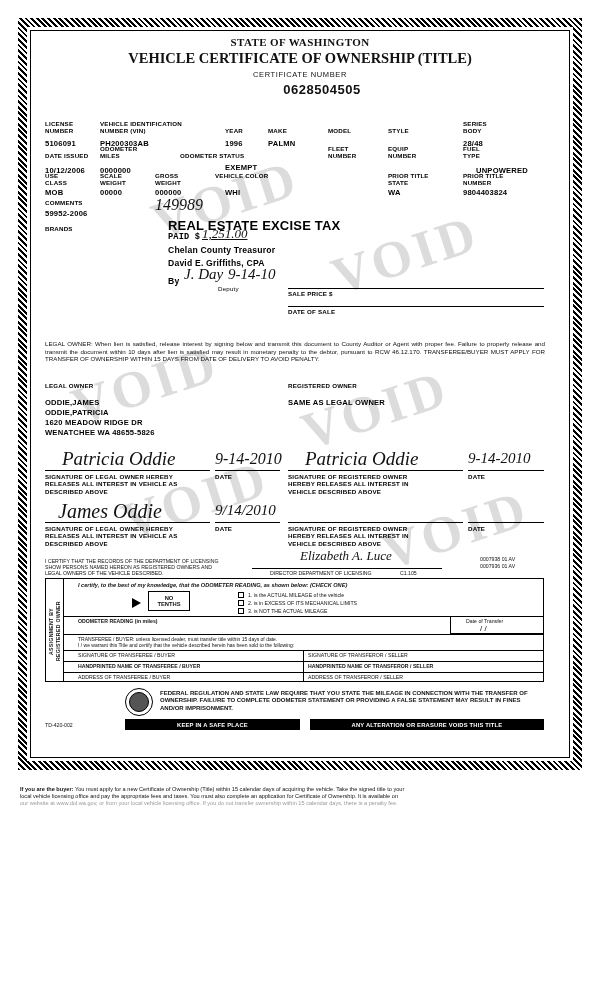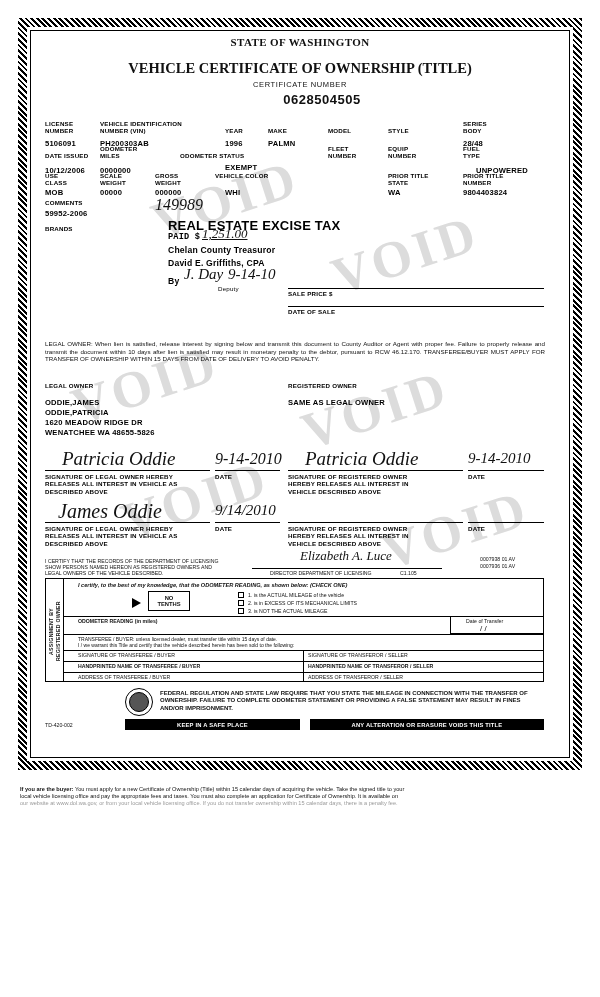--- a/index.html
+++ b/index.html
@@ -14,21 +14,21 @@
   .border-inner{position:absolute;left:30px;top:30px;width:540px;height:728px;
       border:1px solid #000;box-sizing:border-box;}
 
   
   .wm{position:absolute;color:#dcdcdc;font-weight:bold;letter-spacing:4px;
       font-family:"Liberation Serif",serif;pointer-events:none;}
 
   
   .hd{position:absolute;left:30px;top:36px;width:540px;text-align:center;}
   .hd .l1{font-family:"Liberation Serif",serif;font-size:11px;font-weight:bold;letter-spacing:.4px;}
-  .hd .l2{font-family:"Liberation Serif",serif;font-size:14.5px;font-weight:bold;margin-top:12px;}
+  .hd .l2{font-family:"Liberation Serif",serif;font-size:14.5px;font-weight:bold;margin-top:2px;}
   .hd .l3{font-size:7.5px;letter-spacing:.6px;margin-top:3px;}
   .hd .l4{font-size:13px;font-weight:bold;margin-top:3px;letter-spacing:.5px;padding-left:44px;}
 
   
   .lbl{position:absolute;font-size:6.2px;line-height:7.4px;letter-spacing:.2px;font-weight:bold;color:#000;}
   .val{position:absolute;font-size:7.6px;font-weight:bold;letter-spacing:.2px;color:#000;}
   .rule{position:absolute;background:#000;height:1px;}
   .vrule{position:absolute;background:#000;width:1px;}
 
   .hand{position:absolute;font-family:"Liberation Serif",serif;font-style:italic;

